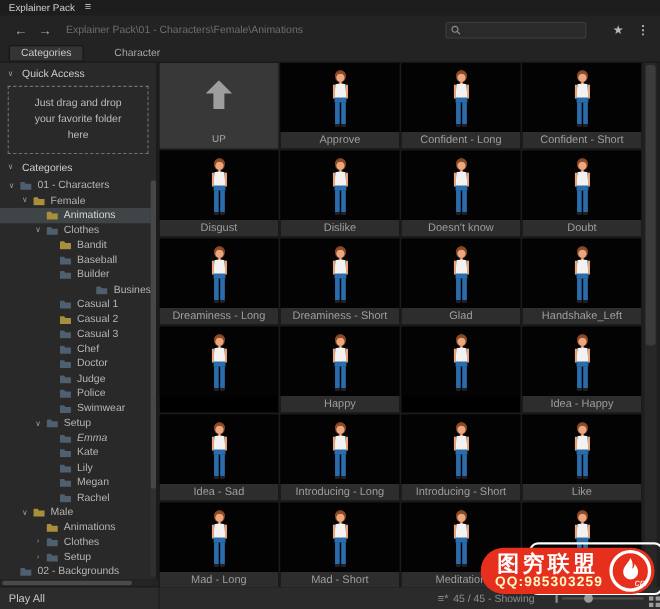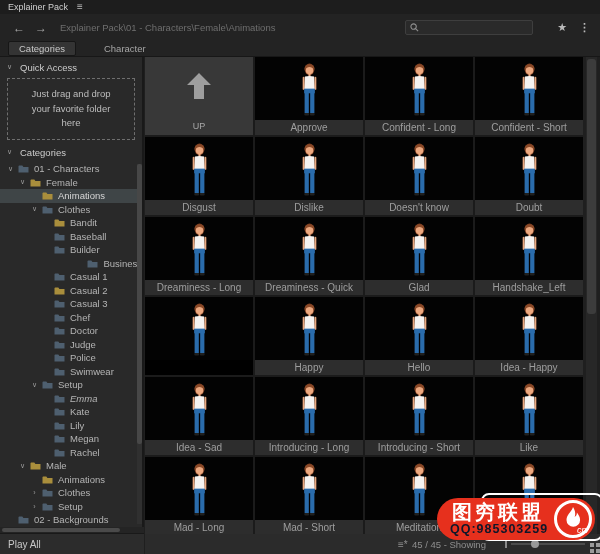--- a/index.html
+++ b/index.html
@@ -75,21 +75,21 @@
   .statusbar .tick { position:absolute; left:360px; width:2px; height:9px; background:#8a8a8a; top:5px; }
   .statusbar .track { position:absolute; left:366px; top:9px; width:74px; height:2px; background:#4c4c4c; }
   .statusbar .knob { position:absolute; left:20px; top:-3px; width:8px; height:8px; border-radius:50%; background:#9a9a9a; }
   .statusbar .sizeicon { position:absolute; left:445px; top:5px; }
 
   
   .watermark { position:absolute; left:0; top:0; width:593px; height:554px; pointer-events:none; z-index:50; }
   .wm-outline { position:absolute; left:481px; top:493px; width:122px; height:48px; border:2px solid #fff; border-radius:8px; }
   .wm-pill { position:absolute; left:437px; top:498px; width:158px; height:42px; border-radius:21px; background:#e6301d; }
   .wm-t1 { position:absolute; left:15px; top:1px; font-size:20px; font-weight:bold; color:#fff; letter-spacing:3px; white-space:nowrap; }
-  .wm-t2 { position:absolute; left:13px; top:24px; font-size:12.5px; font-weight:bold; color:#0f172a; letter-spacing:1px; white-space:nowrap; }
+  .wm-t2 { position:absolute; left:13px; top:24px; font-size:12.5px; font-weight:bold; color:#fef9c3; letter-spacing:1px; white-space:nowrap; }
   .wm-flame { position:absolute; right:2px; top:1px; }
   .wm-url { position:absolute; left:577px; top:525px; font-size:9px; font-style:italic; color:#fff; }
 </style>
 </head>
 <body>
 
 <div class="app">
 
   <div class="titlebar">
     <span class="t">Explainer Pack</span>
@@ -557,21 +557,21 @@
     <path d="M8.2 15 Q13 13.8 17.8 15 L18.6 28 L7.4 28 Z" fill="#f4f2f0"></path>
     <rect x="5.9" y="15.3" width="1.9" height="13.5" rx="0.9" fill="#eba87f"></rect>
     <rect x="18.2" y="15.3" width="1.9" height="13.5" rx="0.9" fill="#eba87f"></rect>
     <rect x="7.4" y="27.6" width="11.2" height="4.8" fill="#2a6cac"></rect>
     <rect x="7.9" y="32" width="4.4" height="21" fill="#2a6cac"></rect>
     <rect x="13.7" y="32" width="4.4" height="21" fill="#2a6cac"></rect>
     <rect x="7.6" y="52.8" width="5" height="2.6" rx="1" fill="#20201f"></rect>
     <rect x="13.4" y="52.8" width="5" height="2.6" rx="1" fill="#20201f"></rect>
   </svg>
         </div>
-    <div class="caption">Dreaminess - Quick</div>
+    <div class="caption">Dreaminess - Short</div>
   </div>
       <div class="tile">
     <div class="thumb">
           <svg width="25" height="56" viewBox="0 0 26 58">
     <ellipse cx="13" cy="7.5" rx="5.2" ry="6" fill="#7e4023"></ellipse>
     <circle cx="13" cy="8.8" r="3.9" fill="#eba87f"></circle>
     <path d="M7.8 7.5 Q8 3 13 2.6 Q18 3 18.2 7.5 Q16 5.2 13 5.2 Q10 5.2 7.8 7.5 Z" fill="#8b4a28"></path>
     <rect x="11.9" y="12.2" width="2.2" height="2.8" fill="#eba87f"></rect>
     <path d="M8.2 15 Q13 13.8 17.8 15 L18.6 28 L7.4 28 Z" fill="#f4f2f0"></path>
     <rect x="5.9" y="15.3" width="1.9" height="13.5" rx="0.9" fill="#eba87f"></rect>
@@ -651,21 +651,20 @@
     <path d="M8.2 15 Q13 13.8 17.8 15 L18.6 28 L7.4 28 Z" fill="#f4f2f0"></path>
     <rect x="5.9" y="15.3" width="1.9" height="13.5" rx="0.9" fill="#eba87f"></rect>
     <rect x="18.2" y="15.3" width="1.9" height="13.5" rx="0.9" fill="#eba87f"></rect>
     <rect x="7.4" y="27.6" width="11.2" height="4.8" fill="#2a6cac"></rect>
     <rect x="7.9" y="32" width="4.4" height="21" fill="#2a6cac"></rect>
     <rect x="13.7" y="32" width="4.4" height="21" fill="#2a6cac"></rect>
     <rect x="7.6" y="52.8" width="5" height="2.6" rx="1" fill="#20201f"></rect>
     <rect x="13.4" y="52.8" width="5" height="2.6" rx="1" fill="#20201f"></rect>
   </svg>
         </div>
-    <div class="caption">Hello</div>
   </div>
       <div class="tile">
     <div class="thumb">
           <svg width="25" height="56" viewBox="0 0 26 58">
     <ellipse cx="13" cy="7.5" rx="5.2" ry="6" fill="#7e4023"></ellipse>
     <circle cx="13" cy="8.8" r="3.9" fill="#eba87f"></circle>
     <path d="M7.8 7.5 Q8 3 13 2.6 Q18 3 18.2 7.5 Q16 5.2 13 5.2 Q10 5.2 7.8 7.5 Z" fill="#8b4a28"></path>
     <rect x="11.9" y="12.2" width="2.2" height="2.8" fill="#eba87f"></rect>
     <path d="M8.2 15 Q13 13.8 17.8 15 L18.6 28 L7.4 28 Z" fill="#f4f2f0"></path>
     <rect x="5.9" y="15.3" width="1.9" height="13.5" rx="0.9" fill="#eba87f"></rect>

